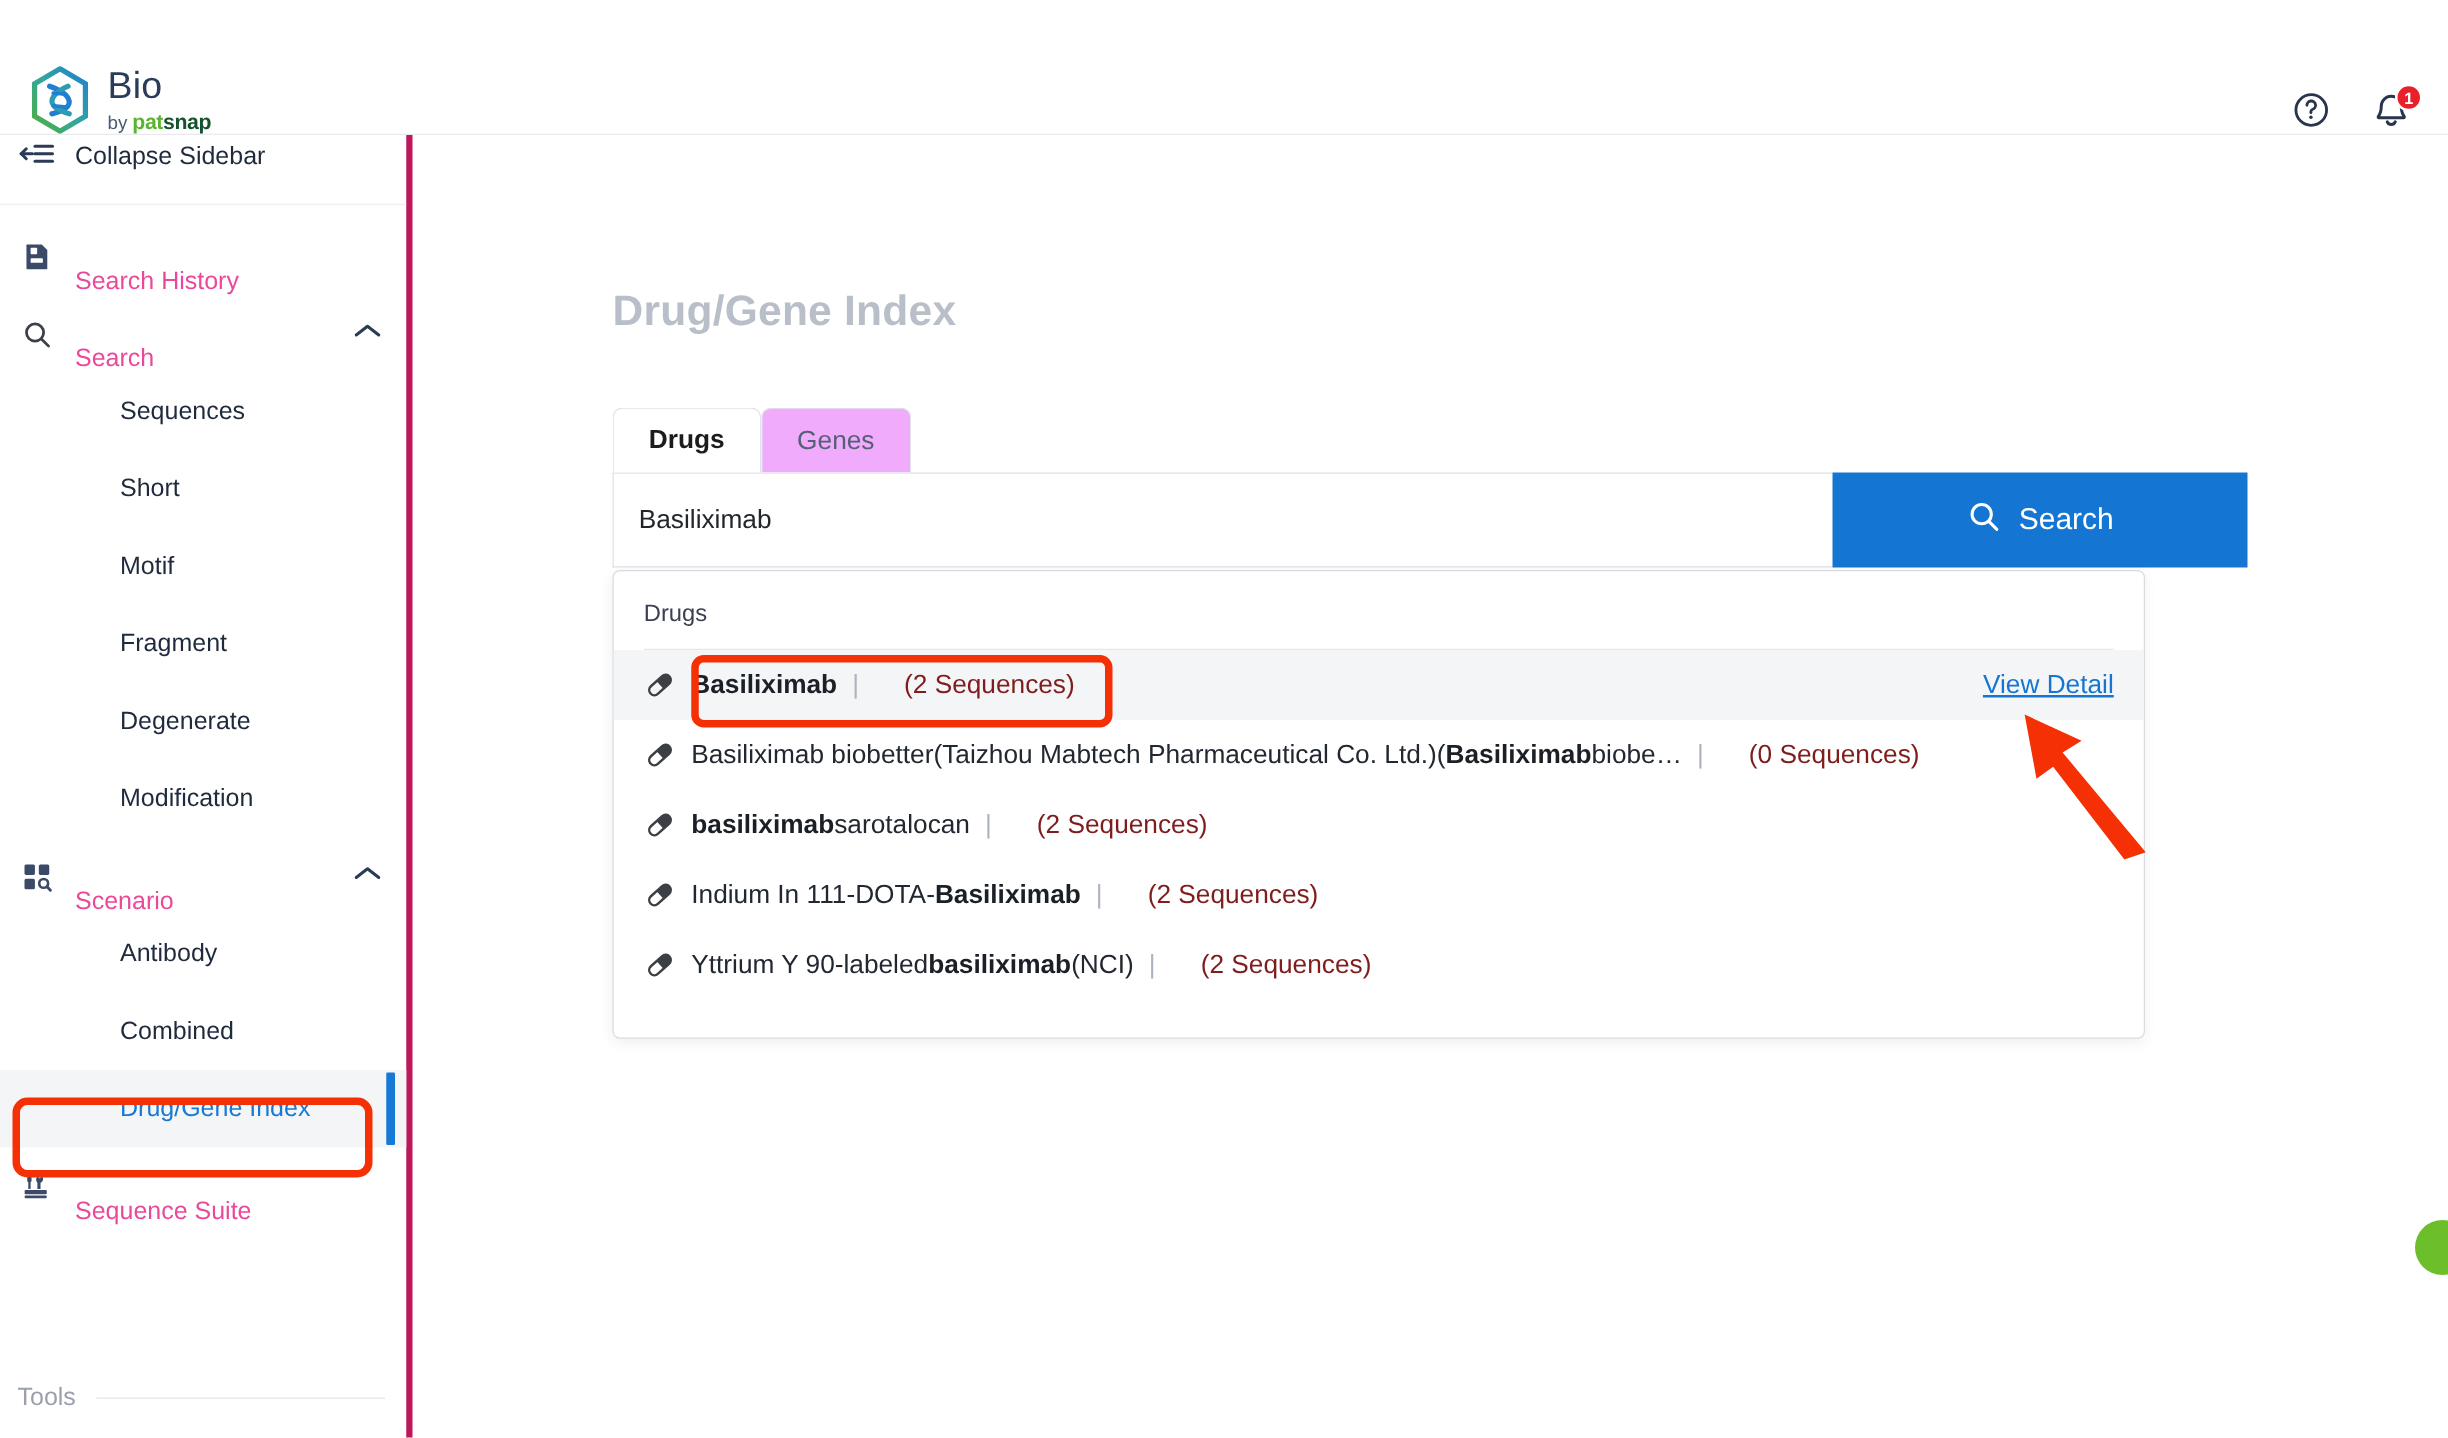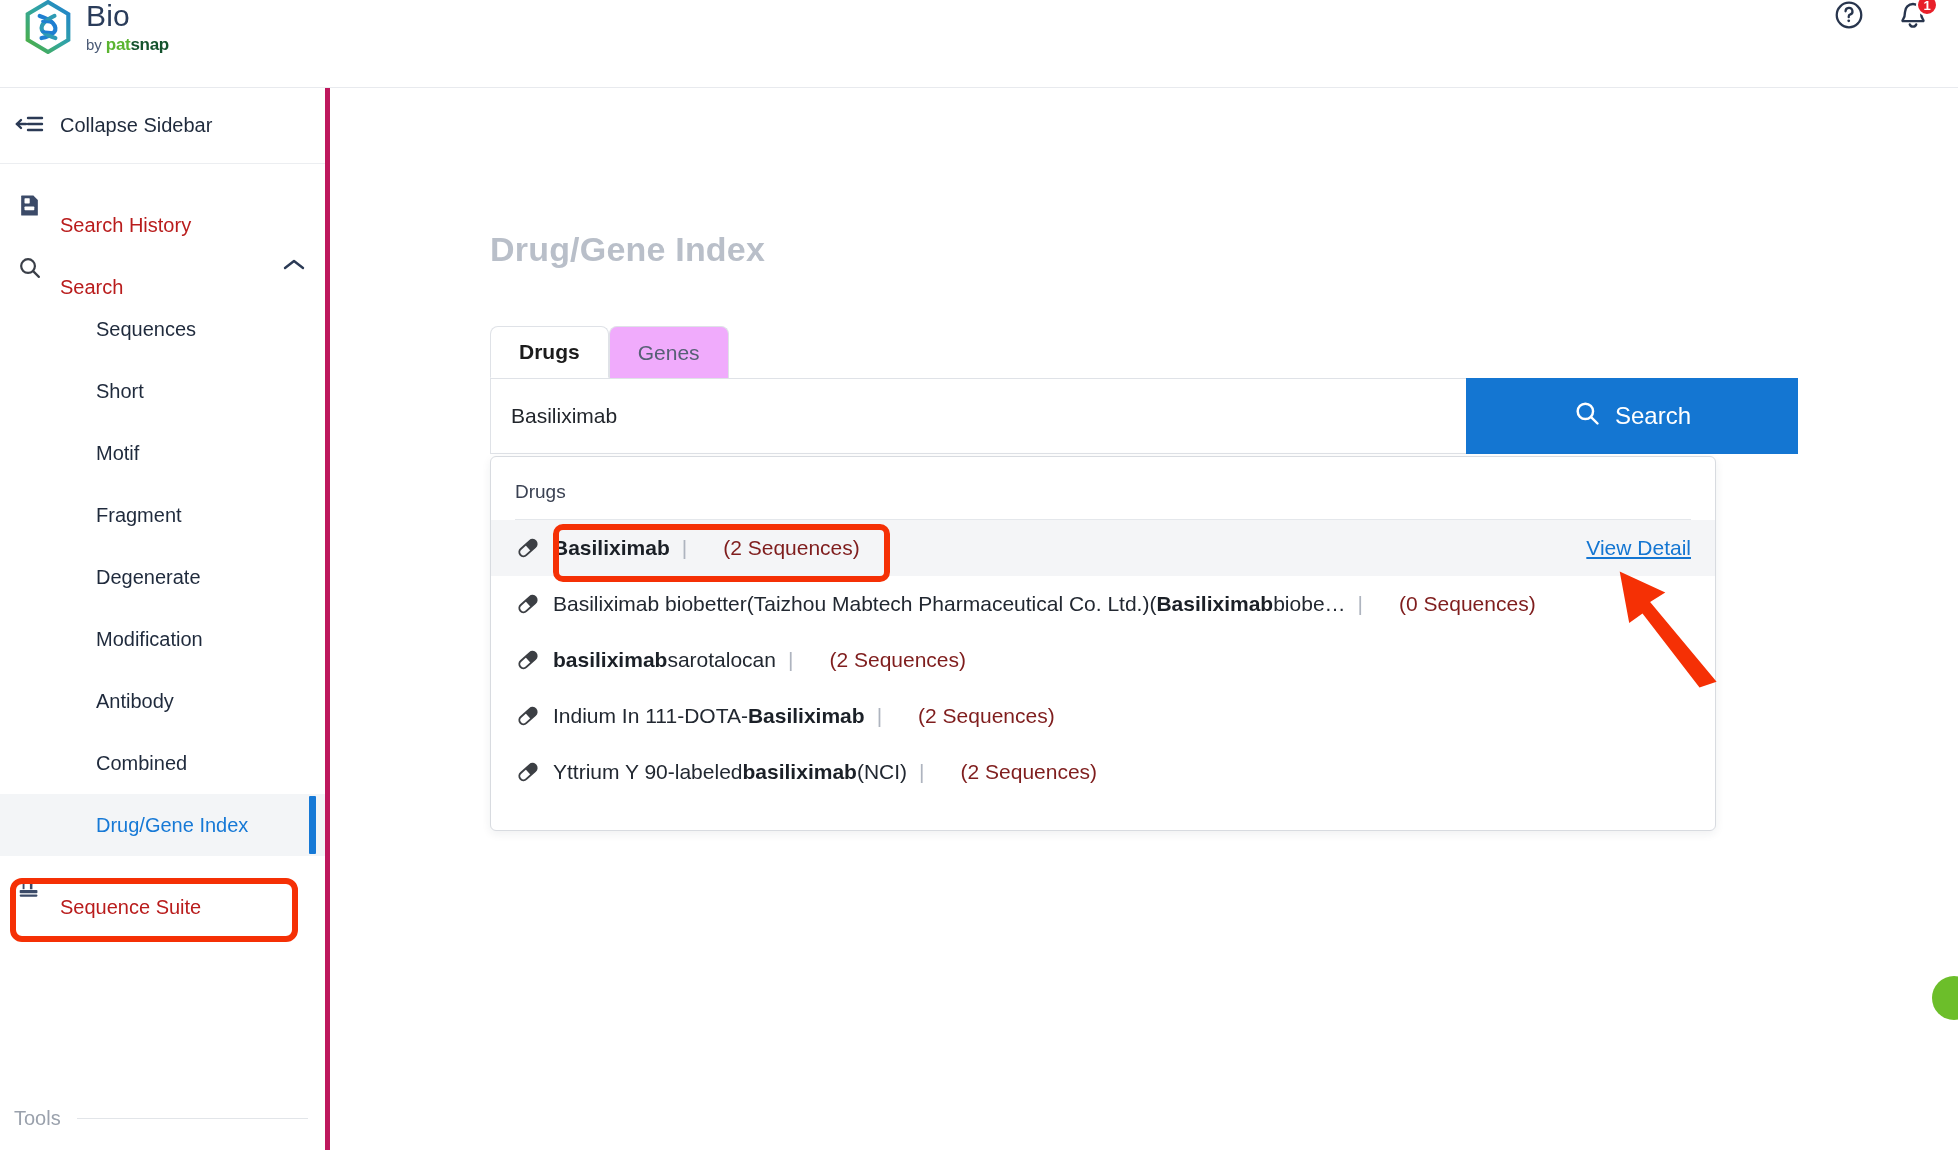--- a/index.html
+++ b/index.html
@@ -9,24 +9,24 @@
     width: 1958px; height: 1150px;
     overflow: hidden;
     background: #ffffff;
     font-family: "Liberation Sans", sans-serif;
     -webkit-font-smoothing: antialiased;
   }
 
   
   .topbar {
     position: absolute; top: 0; left: 0;
-    width: 1958px; height: 88px;
+    width: 1958px; height: 108px;
     background: #ffffff;
     border-bottom: 1px solid #e8eaee;
-    display: flex; align-items: flex-start;
+    display: flex; align-items: flex-end;
     z-index: 30;
   }
   .brand { display: flex; align-items: center; padding-left: 24px; }
   .brand-logo { width: 48px; height: 54px; flex: 0 0 auto; }
   .brand-text { margin-left: 14px; line-height: 1; }
   .brand-title {
     font-size: 30px; color: #2a3c5a; letter-spacing: .2px;
     font-weight: 400; display: block;
   }
   .brand-sub { display: flex; align-items: baseline; margin-top: 5px; }
@@ -69,21 +69,21 @@
     font-size: 20px; color: #1f2a3c; margin-left: 16px;
   }
 
   .nav { padding-top: 10px; }
   .nav-item {
     height: 62px; display: flex; align-items: center;
     padding-left: 14px; padding-right: 18px;
     cursor: pointer; position: relative;
   }
   .nav-item .ico { width: 30px; display: flex; justify-content: center; flex: 0 0 30px; }
-  .nav-item .lbl { font-size: 20px; color: #b91c1c; margin-left: 16px; margin-top: 41px; }
+  .nav-item .lbl { font-size: 20px; color: #ec4899; margin-left: 16px; margin-top: 41px; }
   .nav-item .chev { margin-left: auto; }
 
   .sub-item {
     height: 62px; display: flex; align-items: center;
     padding-left: 96px; cursor: pointer; position: relative;
   }
   .sub-item .lbl { font-size: 20px; color: #1f2a3c; }
   .sub-item.active { background: #f3f5f7; }
   .sub-item.active .lbl { color: #1679d6; }
   .sub-item.active .bar {
@@ -314,20 +314,37 @@
     <div class="sub-item">
       <span class="lbl">Fragment</span>
     </div>
     <div class="sub-item">
       <span class="lbl">Degenerate</span>
     </div>
     <div class="sub-item">
       <span class="lbl">Modification</span>
     </div>
 
+    <div class="nav-item">
+      <span class="ico">
+        <svg width="25" height="25" viewBox="0 0 24 24" fill="#3b4a68">
+          <rect x="2.5" y="2.5" width="8" height="8" rx="1.2"></rect>
+          <rect x="13.5" y="2.5" width="8" height="8" rx="1.2"></rect>
+          <rect x="2.5" y="13.5" width="8" height="8" rx="1.2"></rect>
+          <circle cx="17.2" cy="17" r="3.4" fill="none" stroke="#3b4a68" stroke-width="2"></circle>
+          <path d="M19.8 19.6L22.4 22.2" stroke="#3b4a68" stroke-width="2.2" stroke-linecap="round"></path>
+        </svg>
+      </span>
+      <span class="lbl">Scenario</span>
+      <span class="chev">
+        <svg width="26" height="16" viewBox="0 0 26 16" fill="none" stroke="#2b3a55" stroke-width="2.4" stroke-linecap="round" stroke-linejoin="round">
+          <path d="M4 11l9-7 9 7"></path>
+        </svg>
+      </span>
+    </div>
 
     <div class="sub-item">
       <span class="lbl">Antibody</span>
     </div>
     <div class="sub-item">
       <span class="lbl">Combined</span>
     </div>
     <div class="sub-item active">
       <span class="lbl">Drug/Gene Index</span>
       <span class="bar"></span>

